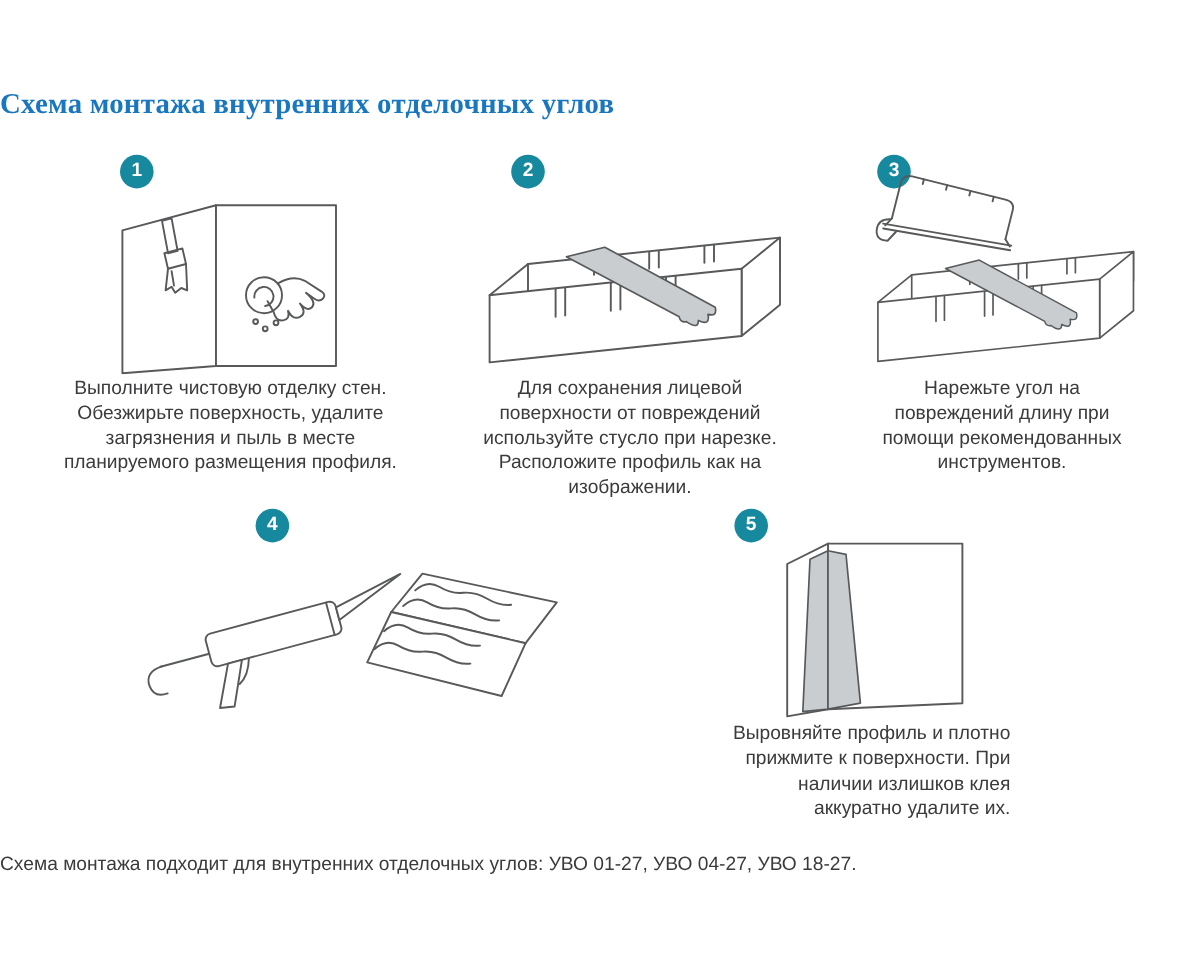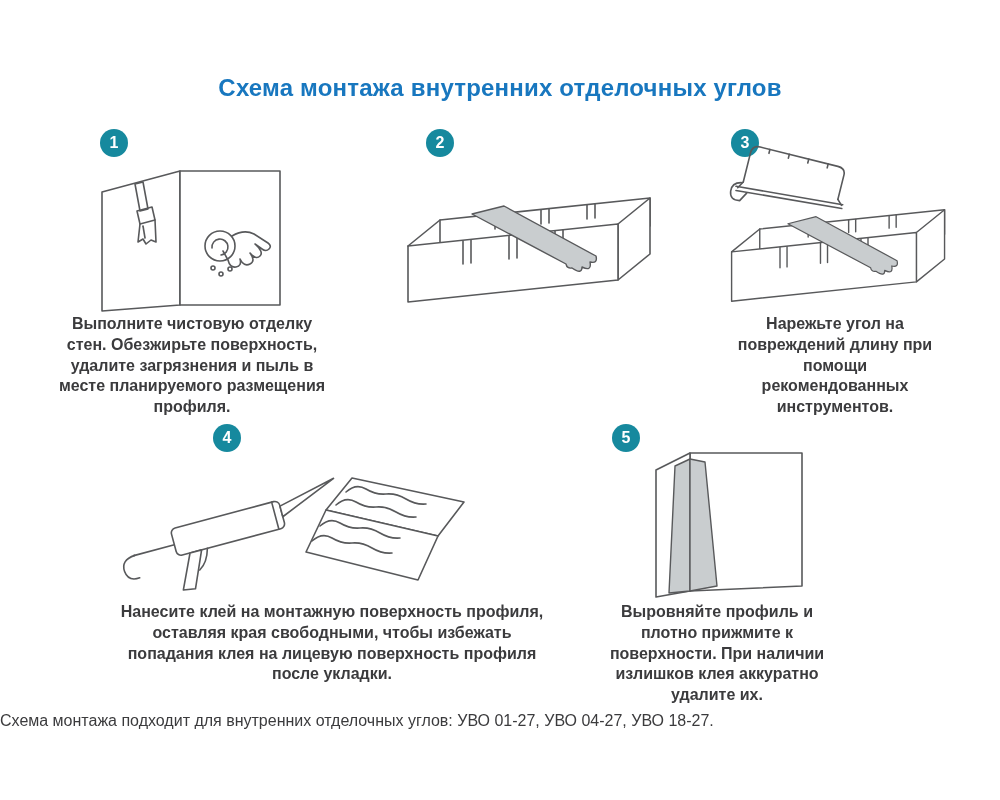--- a/index.html
+++ b/index.html
@@ -1,34 +1,34 @@
 <!DOCTYPE html>
 <html style="--title: #1877BF; --badge: #16899E; --line: #58595B; --profile-fill: #C9CDCF; --text: #3B3B3D;"><head>
 <meta charset="utf-8">
 <style>
   * { margin:0; padding:0; box-sizing:border-box; }
   html,body { background:#fff; }
   body { font-family:"Liberation Sans", sans-serif; }
   .canvas { position:relative; width:1000px; height:800px; background:#fff; overflow:hidden; }
   .title {
     position:absolute; top:74px; left:0; width:100%;
-    text-align:center; font-size:24px; font-weight:bold;
-    color:var(--title, #1877BF); letter-spacing:.2px;
+    text-align:left; font-size:24px; font-weight:bold;
+    color:var(--title, #1877BF); letter-spacing:.2px;font-family:Liberation Serif, serif;
   }
   .badge {
     position:absolute; width:28px; height:28px; border-radius:50%;
     background:var(--badge, #16899E); color:#fff;
     font-size:16px; font-weight:bold;
     display:flex; align-items:center; justify-content:center;
   }
   .caption {
     position:absolute; font-size:16px; line-height:1.3;
-    color:var(--text, #3B3B3D); text-align:center;font-weight:bold;
+    color:var(--text, #3B3B3D); text-align:center;
   }
-  .caption.left { text-align:center; }
+  .caption.left { text-align:right; }
   .footer {
     position:absolute; top:712px; left:0; width:100%;
     font-size:16px; color:var(--text, #3B3B3D);
   }
   .ill { position:absolute; }
   svg .ln { fill:none; stroke:var(--line, #58595B); stroke-width:1.6; stroke-linecap:round; stroke-linejoin:round; }
   svg .wh { fill:#ffffff; stroke:var(--line, #58595B); stroke-width:1.6; stroke-linejoin:round; }
   svg .gr { fill:var(--profile-fill, #C9CDCF); stroke:var(--line, #58595B); stroke-width:1.4; stroke-linejoin:round; }
 </style>
 </head>
@@ -80,20 +80,21 @@
         <line x1="75" y1="79" x2="75" y2="102"></line>
           <line x1="83" y1="78" x2="83" y2="101"></line>
         <line x1="121" y1="74" x2="121" y2="97"></line>
           <line x1="129" y1="73" x2="129" y2="96"></line>
         <line x1="167" y1="69" x2="167" y2="92"></line>
           <line x1="175" y1="68" x2="175" y2="91"></line>
       </g>
     </g>
     <path class="gr" d="M84,52 L116,44 L208,94 Q210,102 202,100 Q204,110 194,105 Q194,113 184,106 Q179,107 178,102 Z"></path>
   </svg>
+  <div class="caption" style="left:400px; top:314px; width:250px">Для сохранения лицевой поверхности от повреждений используйте стусло при нарезке. Расположите профиль как на изображении.</div>
 
   <div class="badge" style="left:731px; top:129px">3</div>
   <svg class="ill" style="left:718px; top:136px" width="250" height="175" viewBox="0 0 250 175">
     <g transform="translate(-4,42) scale(0.88)">
       <polygon class="wh" points="52,58 262,36 262,64 52,86"></polygon>
       <g class="ln">
         <line x1="107" y1="53" x2="107" y2="67"></line>
           <line x1="115" y1="52" x2="115" y2="66"></line>
         <line x1="153" y1="48" x2="153" y2="62"></line>
           <line x1="161" y1="47" x2="161" y2="61"></line>
@@ -143,21 +144,20 @@
     <g transform="translate(14,120) rotate(-15)">
       <path class="ln" d="M4,-12 q-15,1 -14,13 q1,11 13,10"></path>
       <line class="ln" x1="3" y1="-12" x2="45" y2="-12"></line>
       <rect class="wh" x="45" y="-28" width="112" height="28" rx="5"></rect>
       <line class="ln" x1="150" y1="-28" x2="150" y2="0"></line>
       <polygon class="wh" points="157,-22 216,-35 157,-11"></polygon>
       <polygon class="wh" points="58,0 42,34 54,36 70,0"></polygon>
       <path class="ln" d="M76,0 q-4,14 -13,19"></path>
     </g>
   </svg>
-  <div class="caption" style="left:112px; top:602px; width:440px">Нанесите клей на монтажную поверхность профиля, оставляя края свободными, чтобы избежать попадания клея на лицевую поверхность профиля после укладки.</div>
 
   <div class="badge" style="left:612px; top:424px">5</div>
   <svg class="ill" style="left:642px; top:446px" width="170" height="158" viewBox="0 0 170 158">
     <polygon class="wh" points="48,7 160,7 160,140 48,145"></polygon>
     <polygon class="wh" points="14,24 48,7 48,145 14,151"></polygon>
     <polygon class="gr" points="33,20 48,13 48,145 27,147"></polygon>
     <polygon class="gr" points="48,13 63,16 75,140 48,145"></polygon>
   </svg>
   <div class="caption left" style="left:592px; top:602px; width:250px">Выровняйте профиль и плотно прижмите к поверхности. При наличии излишков клея аккуратно удалите их.</div>
 

